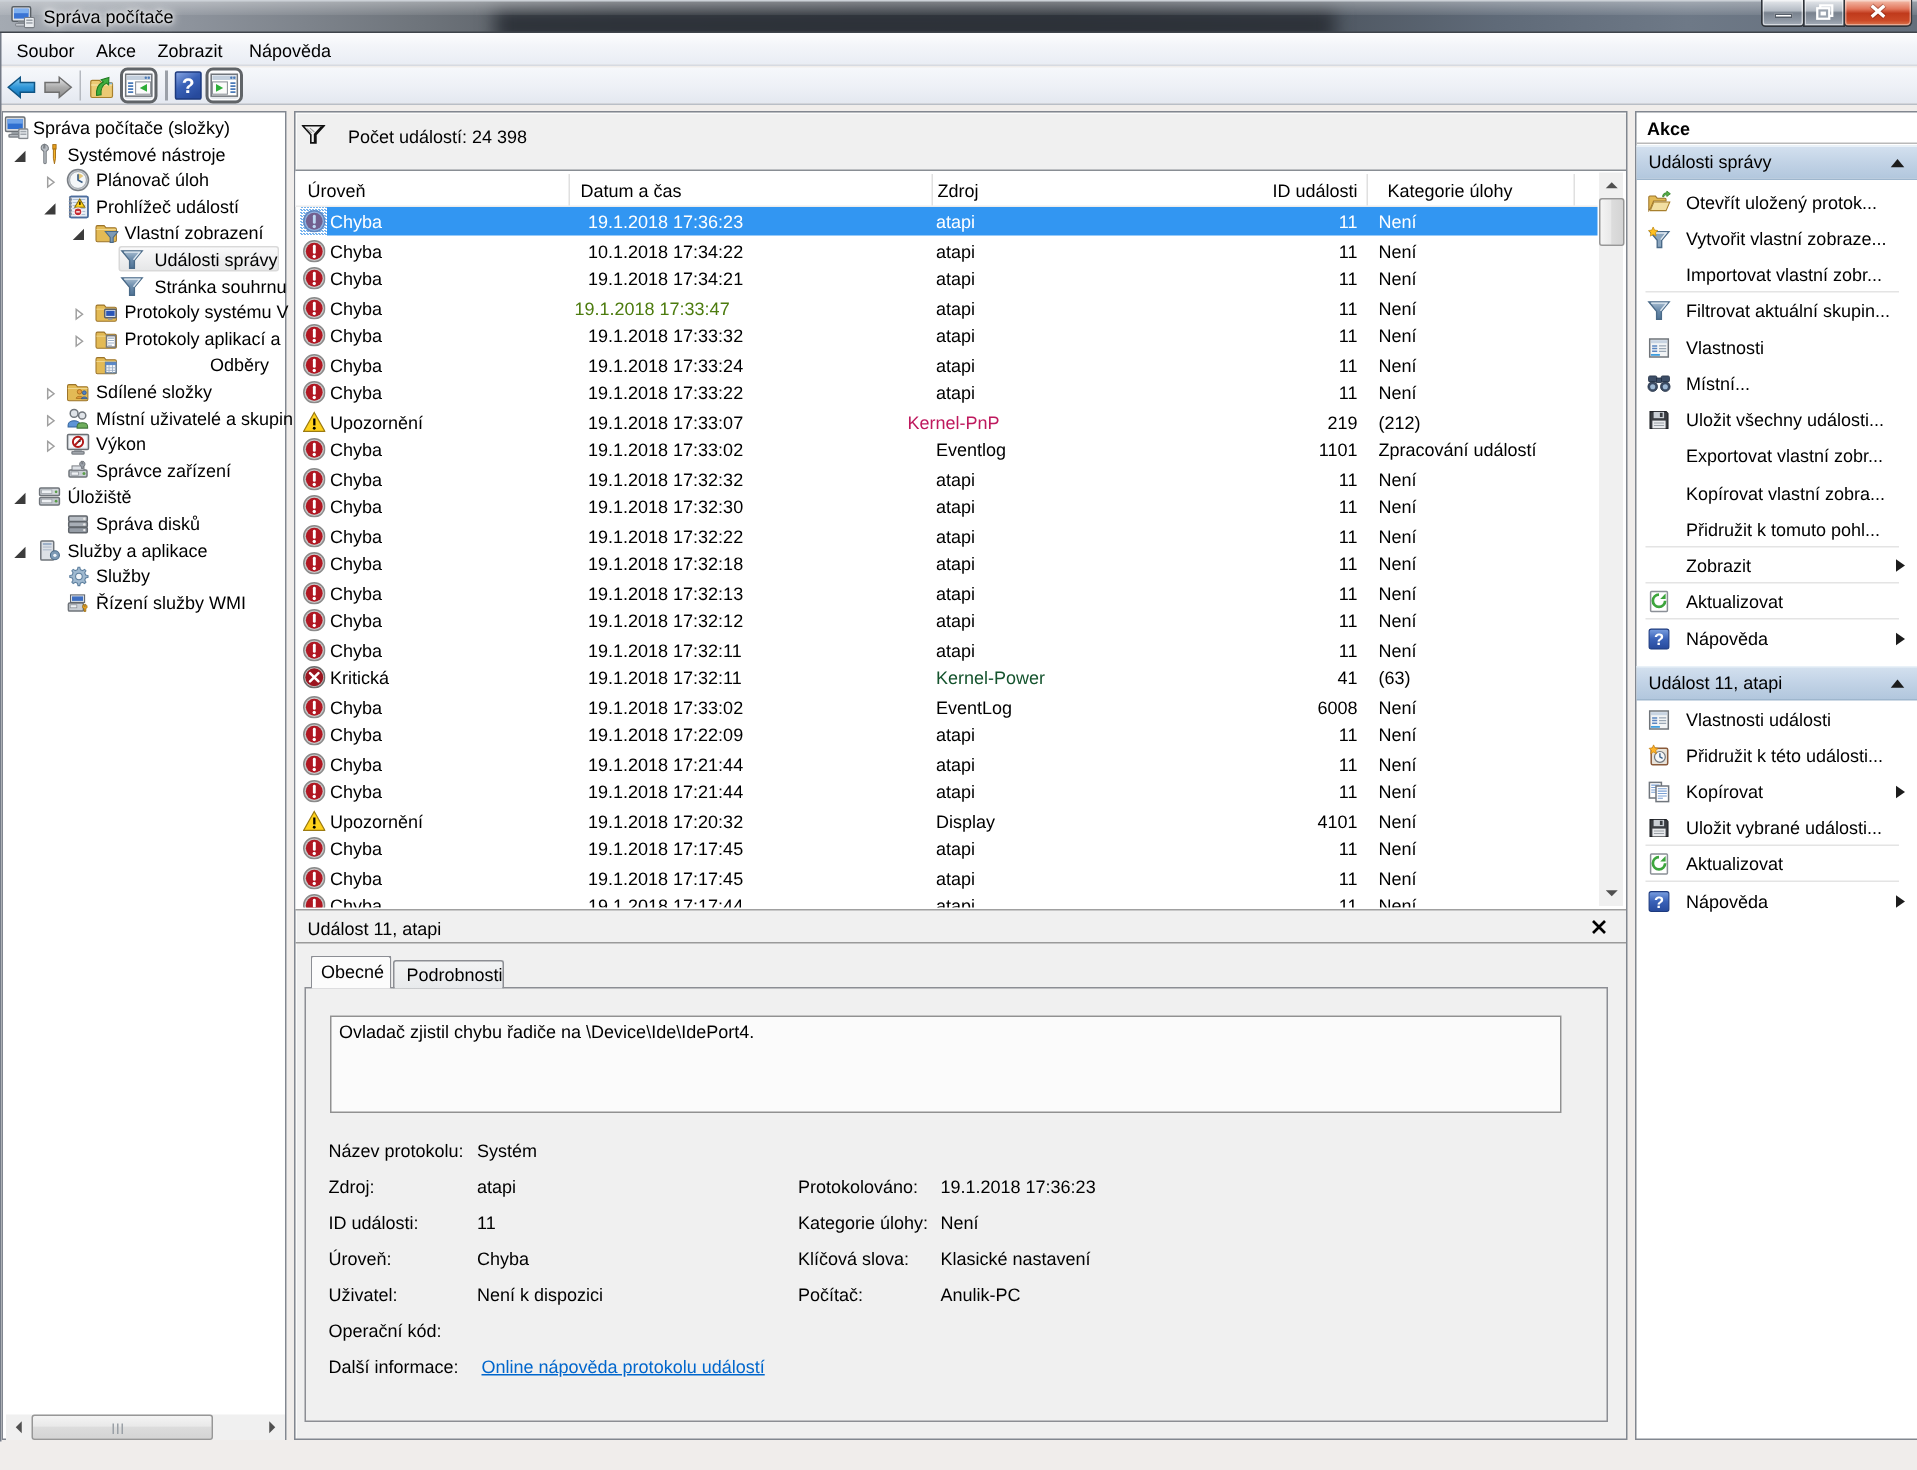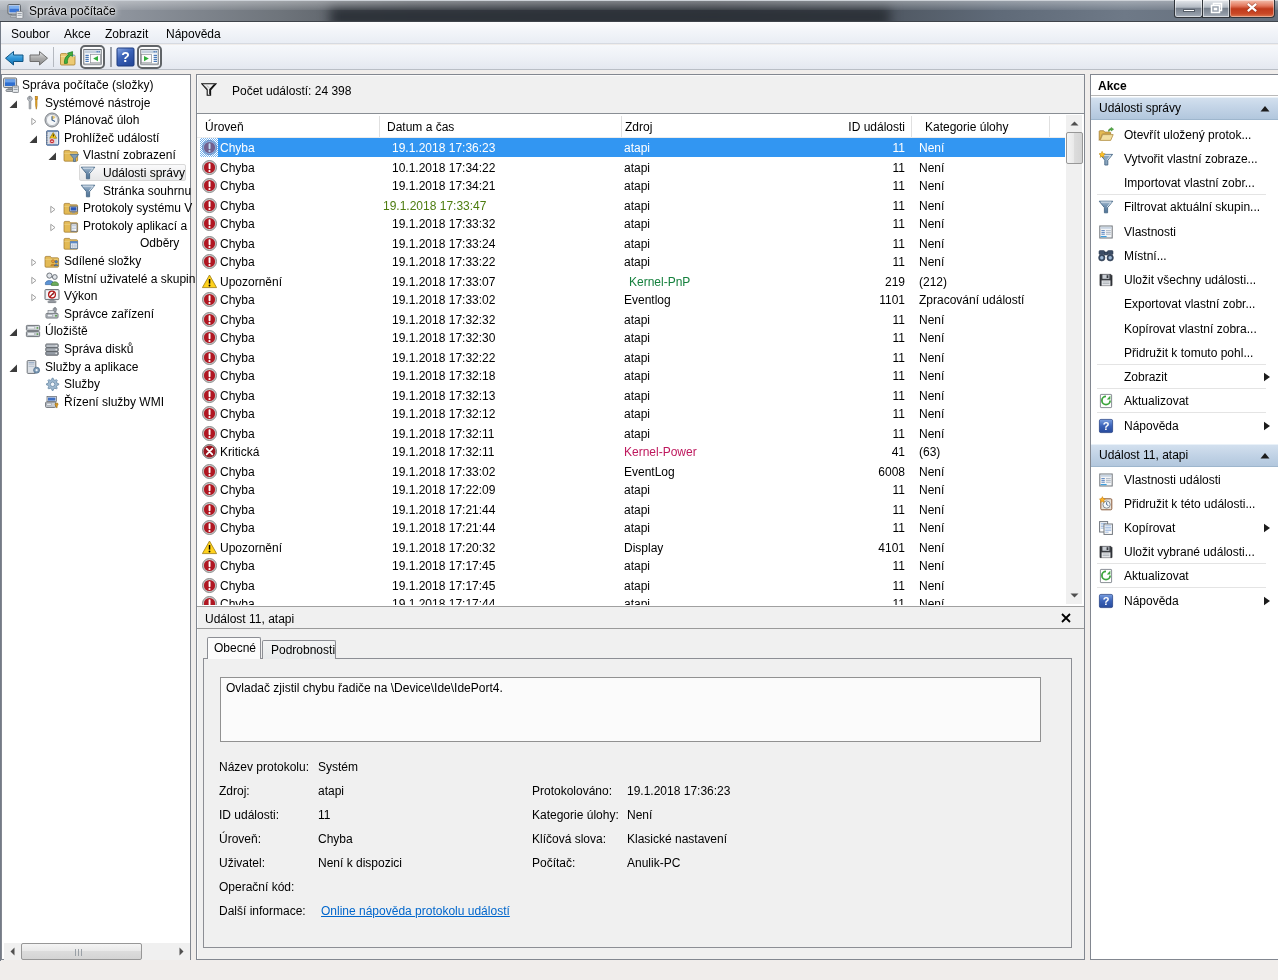--- a/index.html
+++ b/index.html
@@ -557,21 +557,21 @@
 <div class="abs" style="left:197px;top:272px;width:868px;">
 <div class="abs" style="left:5px;top:2px;width:15px;height:15px;">
         <svg width="15" height="15" viewBox="0 0 15 15">
           <path d="M7.5 1 L14.6 13.6 L0.4 13.6 Z" fill="#ffd21c" stroke="#9c7b11" stroke-width="0.8"></path>
           <rect x="6.8" y="5" width="1.5" height="4.6" fill="#000"></rect>
           <circle cx="7.5" cy="11.5" r="0.95" fill="#000"></circle>
         </svg>
       </div>
 <div class="txt" style="left:23px;top:3px;color:#000;">Upozornění</div>
 <div class="txt" style="left:195px;top:3px;color:#000;">19.1.2018 17:33:07</div>
-<div class="txt" style="left:432px;top:3px;color:#15803d;">Kernel-PnP</div>
+<div class="txt" style="left:408px;top:3px;color:#be185d;">Kernel-PnP</div>
 <div class="txt" style="left:508px;top:3px;width:200px;text-align:right;color:#000;">219</div>
 <div class="txt" style="left:722px;top:3px;color:#000;">(212)</div>
 </div>
 <div class="abs" style="left:197px;top:290px;width:868px;">
 <div class="abs" style="left:5px;top:2px;width:15px;height:15px;">
         <svg width="15" height="15" viewBox="0 0 15 15">
           <circle cx="7.5" cy="7.5" r="7" fill="#c9c9c9"></circle>
           <circle cx="7.5" cy="7.5" r="7" fill="none" stroke="#8a8a8a" stroke-width="1"></circle>
           <circle cx="7.5" cy="7.5" r="5.6" fill="#b01722"></circle>
           <circle cx="7.5" cy="7.5" r="5.6" fill="url(#gradErr)"></circle>
@@ -708,21 +708,21 @@
 <div class="abs" style="left:5px;top:2px;width:15px;height:15px;">
         <svg width="15" height="15" viewBox="0 0 15 15">
           <circle cx="7.5" cy="7.5" r="7" fill="#c9c9c9"></circle>
           <circle cx="7.5" cy="7.5" r="7" fill="none" stroke="#6d6d6d" stroke-width="1"></circle>
           <circle cx="7.5" cy="7.5" r="6" fill="#9b151f"></circle>
           <path d="M4.7 4.7 L10.3 10.3 M10.3 4.7 L4.7 10.3" stroke="#fff" stroke-width="1.7" stroke-linecap="round"></path>
         </svg>
       </div>
 <div class="txt" style="left:23px;top:3px;color:#000;">Kritická</div>
 <div class="txt" style="left:195px;top:3px;color:#000;">19.1.2018 17:32:11</div>
-<div class="txt" style="left:427px;top:3px;color:#be185d;">Kernel-Power</div>
+<div class="txt" style="left:427px;top:3px;color:#14532d;">Kernel-Power</div>
 <div class="txt" style="left:508px;top:3px;width:200px;text-align:right;color:#000;">41</div>
 <div class="txt" style="left:722px;top:3px;color:#000;">(63)</div>
 </div>
 <div class="abs" style="left:197px;top:462px;width:868px;">
 <div class="abs" style="left:5px;top:2px;width:15px;height:15px;">
         <svg width="15" height="15" viewBox="0 0 15 15">
           <circle cx="7.5" cy="7.5" r="7" fill="#c9c9c9"></circle>
           <circle cx="7.5" cy="7.5" r="7" fill="none" stroke="#8a8a8a" stroke-width="1"></circle>
           <circle cx="7.5" cy="7.5" r="5.6" fill="#b01722"></circle>
           <circle cx="7.5" cy="7.5" r="5.6" fill="url(#gradErr)"></circle>

